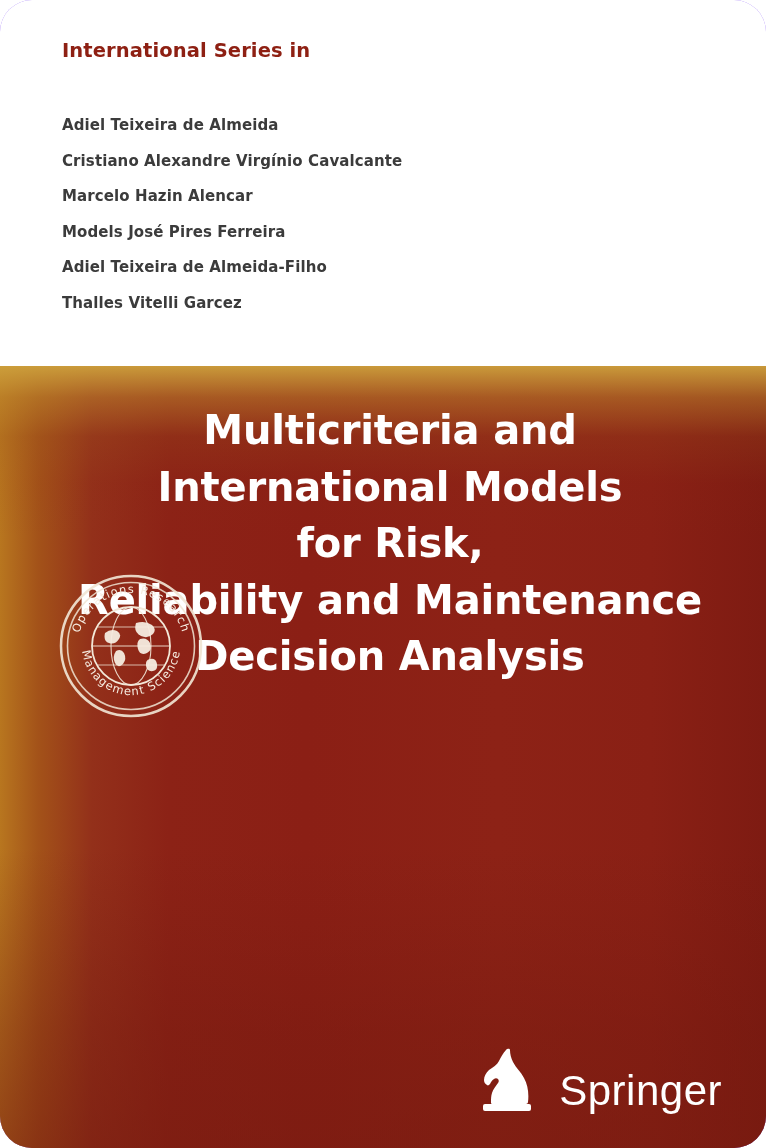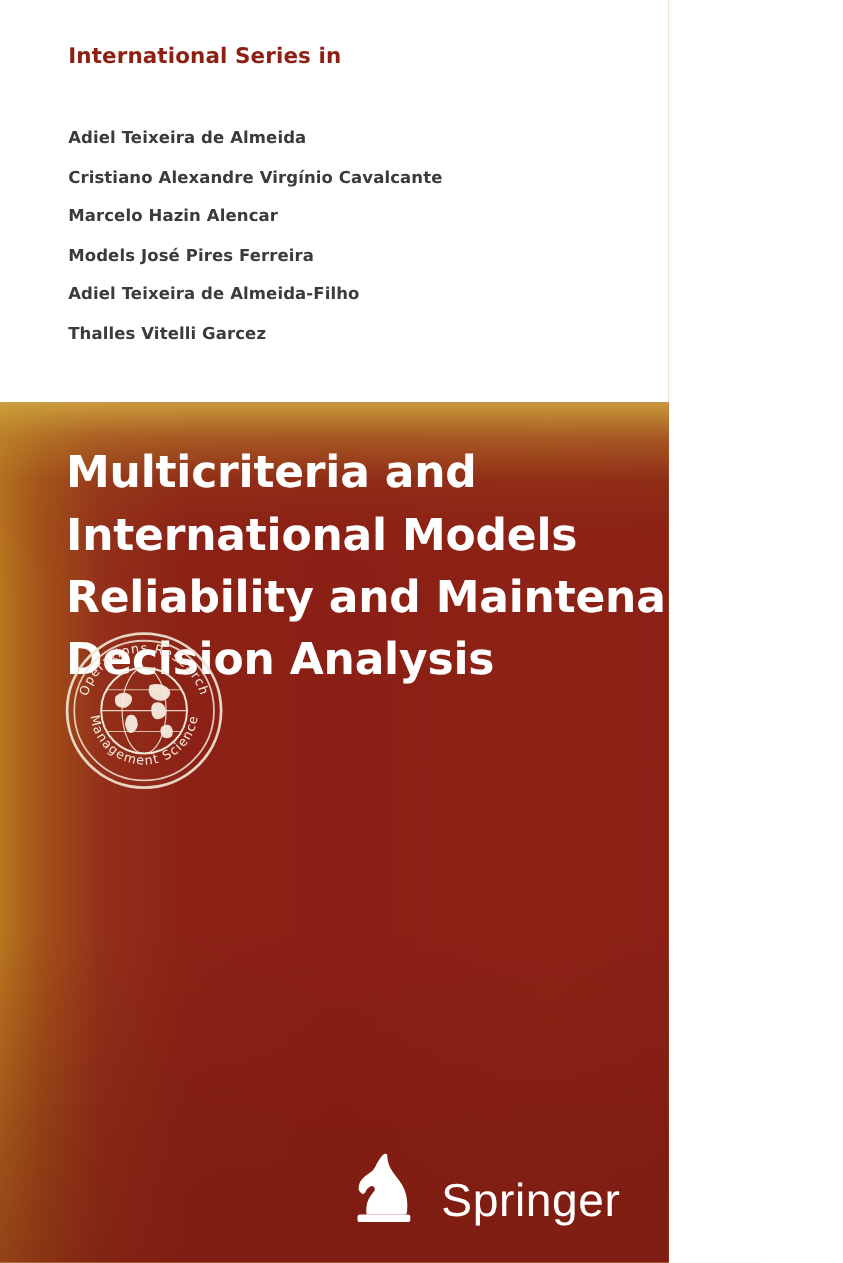--- a/index.html
+++ b/index.html
@@ -5,24 +5,25 @@
   html, body {
     margin: 0;
     padding: 0;
     background: #ffffff;
   }
   body {
     font-family: "DejaVu Sans", sans-serif;
   }
   .cover {
     position: relative;
-    width: 608px;
+    width: 766px;
     height: 1148px;
-    background: #a16207;
+    background: #8b5cf6;
     overflow: hidden;
+    border-radius: 32px;
   }
 
   
   .top-band {
     position: absolute;
     left: 0;
     top: 0;
     width: 766px;
     height: 366px;
     background: #ffffff;
@@ -97,20 +98,21 @@
     width: 660px;
     color: #ffffff;
     font-size: 40px;
     font-weight: bold;
     line-height: 56.5px;
     letter-spacing: -0.2px;
     z-index: 3;
   }
   .title div {
     white-space: nowrap;
+    text-align: center;
   }
 
   
   .seal {
     position: absolute;
     left: 58px;
     top: 573px;
     width: 146px;
     height: 146px;
     z-index: 4;
@@ -158,20 +160,21 @@
       <div>Thalles Vitelli Garcez</div>
     </div>
 
   </div>
 
   <div class="body-band">
 
     <div class="title">
       <div>Multicriteria and</div>
       <div>International Models</div>
+      <div>for Risk,</div>
       <div>Reliability and Maintenance</div>
       <div>Decision Analysis</div>
     </div>
 
   </div>
 
   <div class="seal">
     <svg width="146" height="146" viewBox="0 0 146 146" xmlns="http://www.w3.org/2000/svg">
       <defs>
         <path id="arcTop" d="M 20,73 A 53,53 0 0 1 126,73" fill="none"></path>

